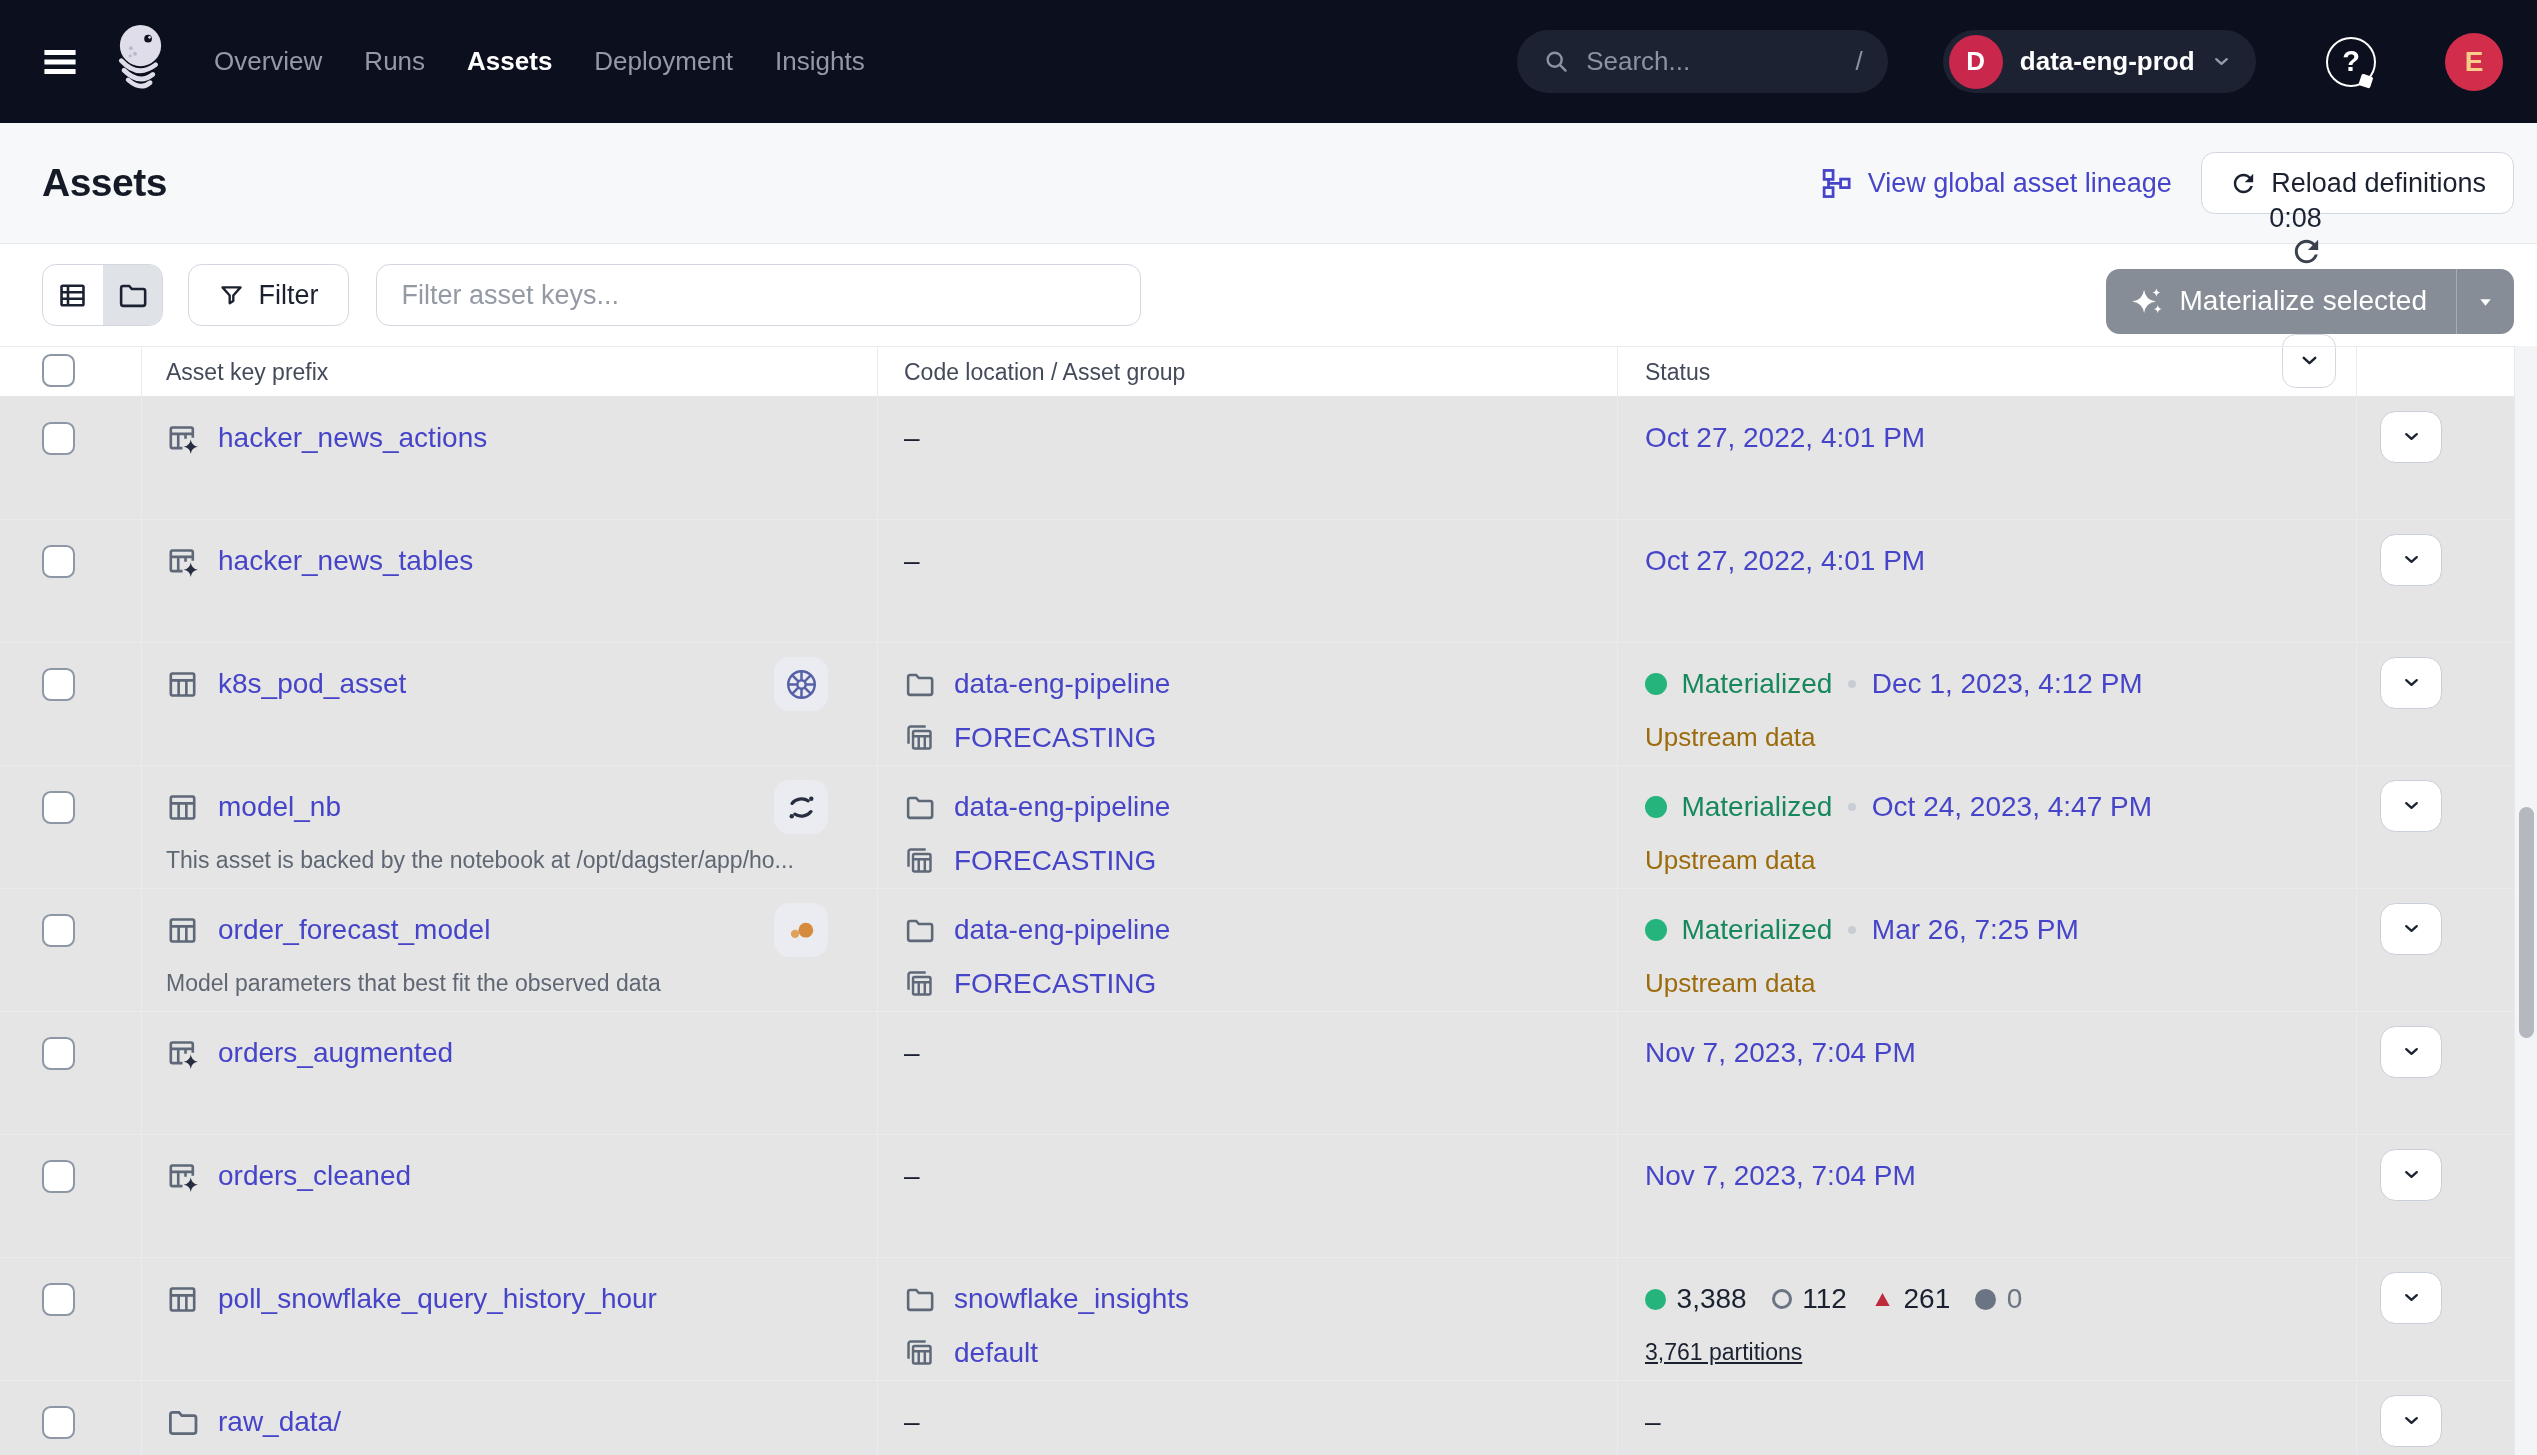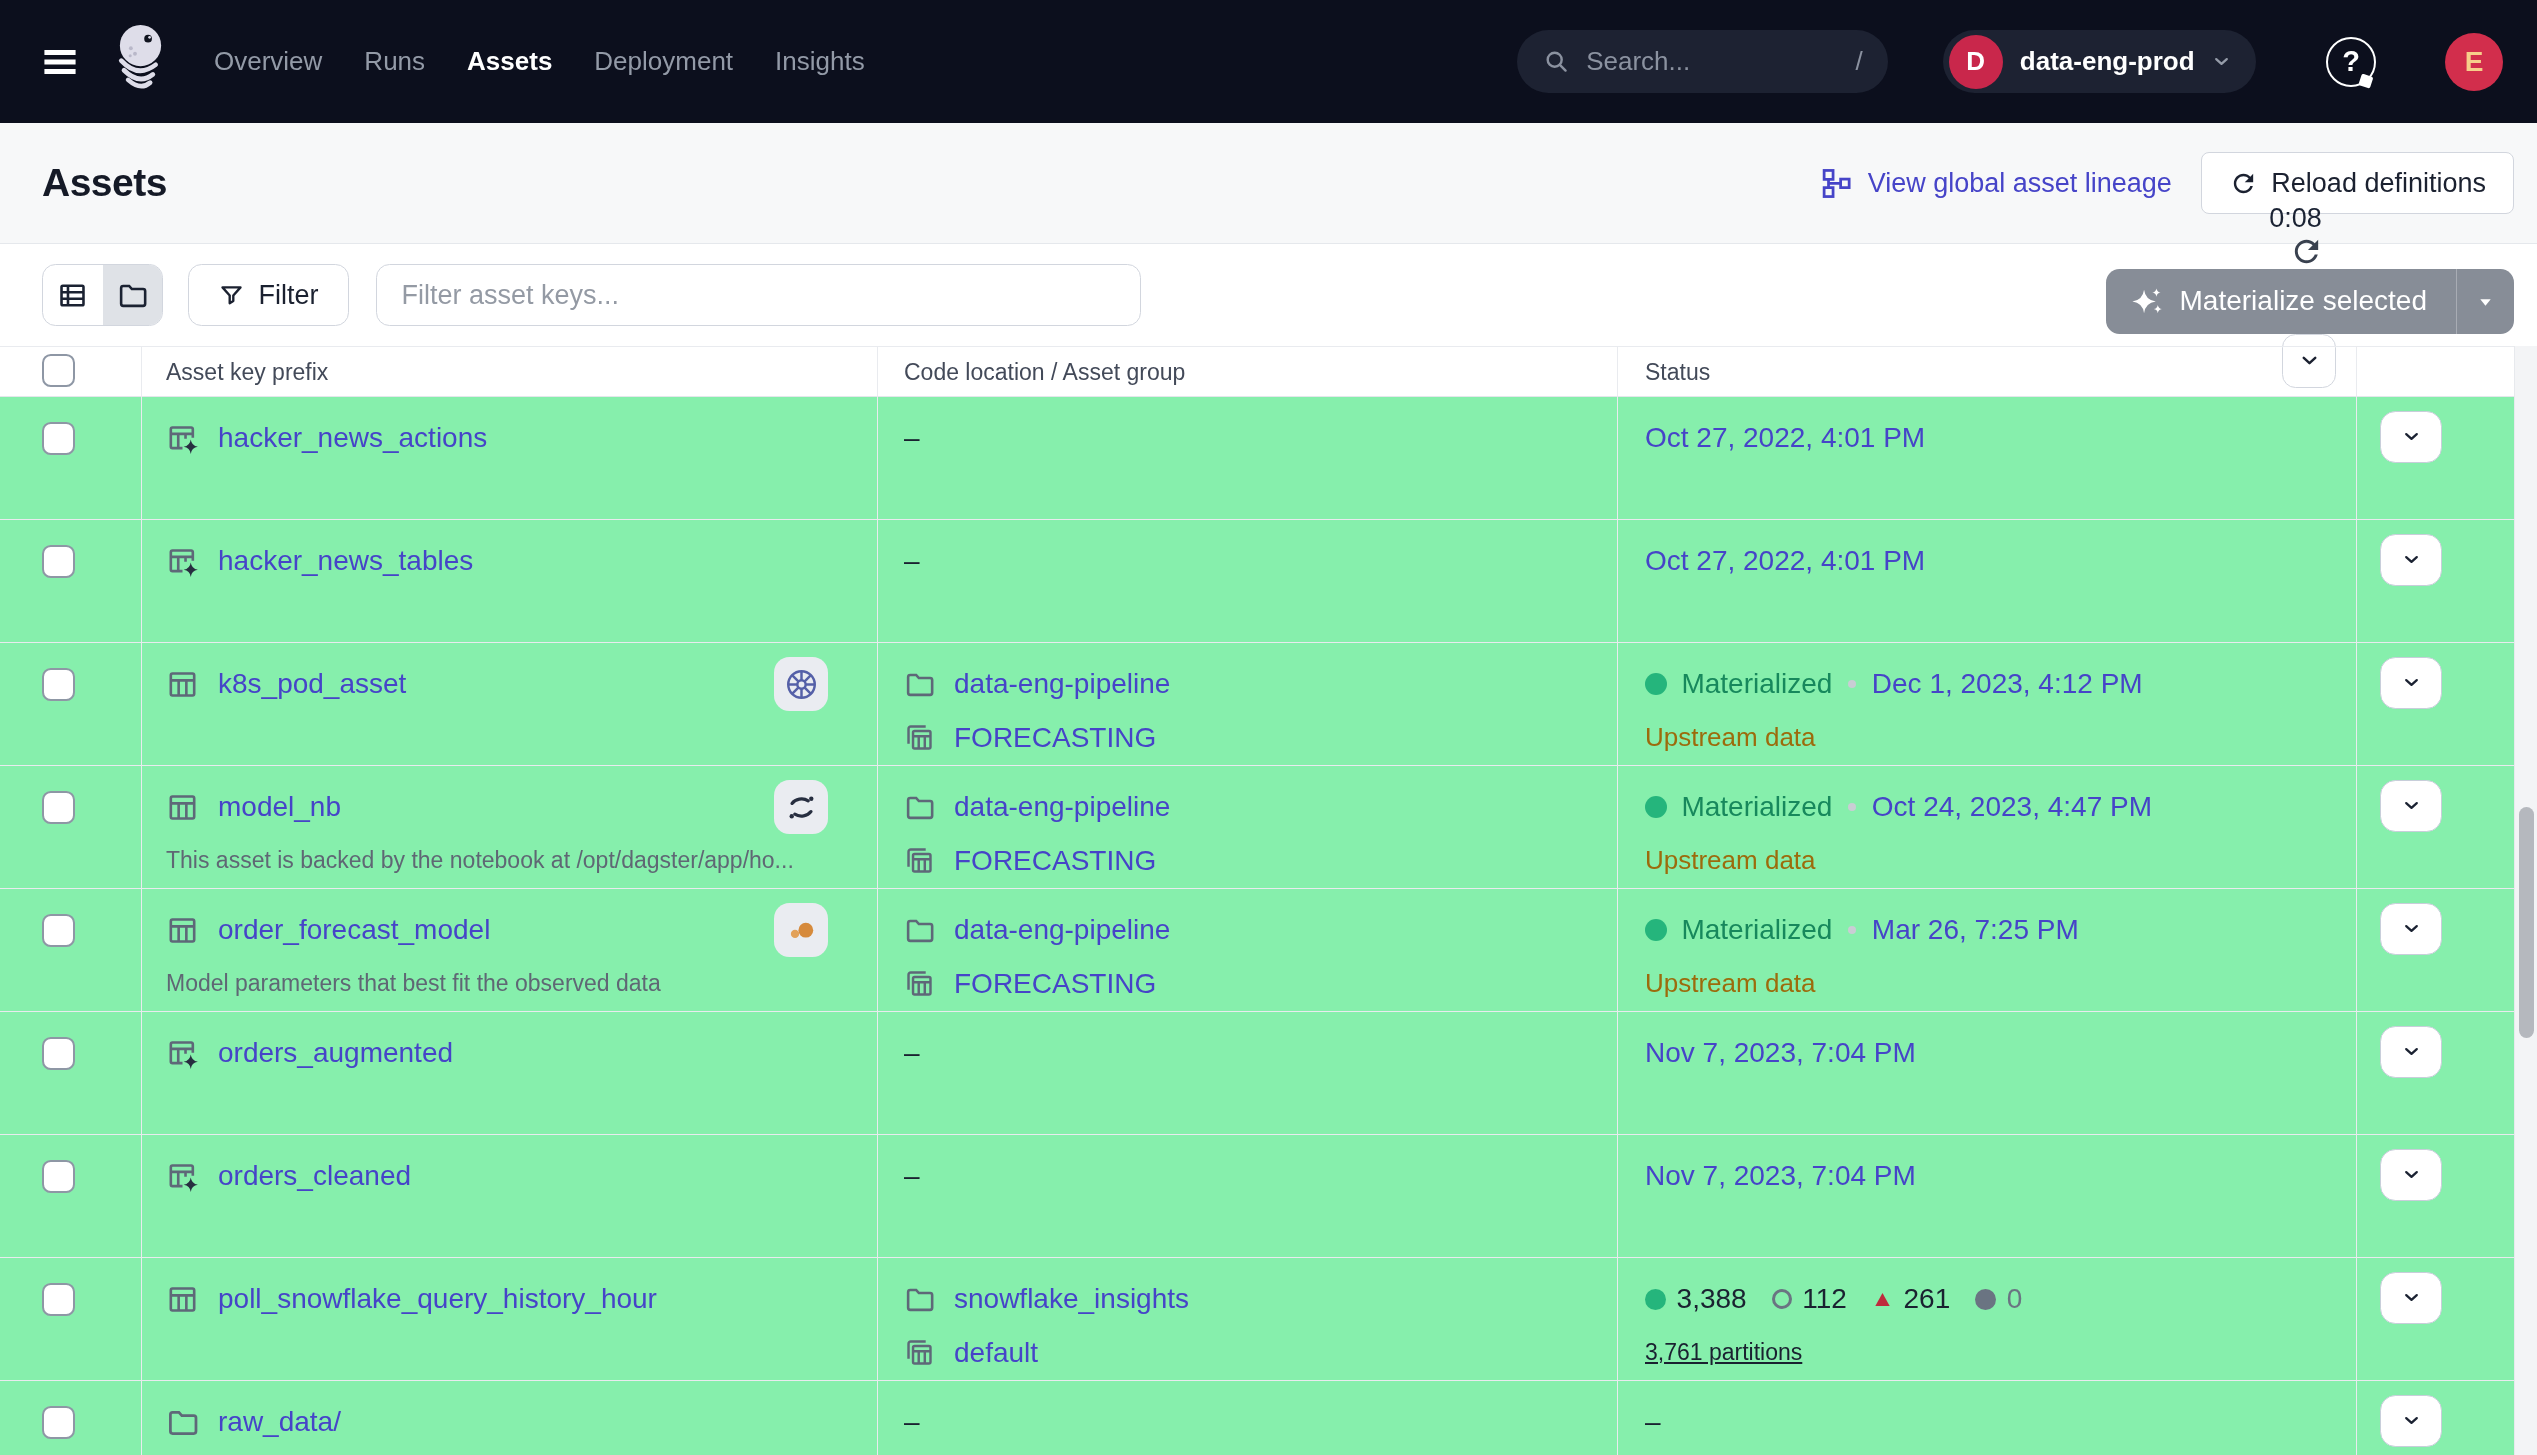--- a/index.html
+++ b/index.html
@@ -40,21 +40,21 @@
   
   .pageheader { position:absolute; left:0; top:123px; width:2538px; height:121px;
     background:#F7F8F9; border-bottom:1.9px solid #E5E8EC; display:flex; align-items:center; }
   .pagetitle { margin-left:42px; font-size:39px; font-weight:700; color:#151A27; letter-spacing:-0.5px; }
   .ph-right { margin-left:auto; margin-right:24px; display:flex; align-items:center; gap:29px; }
   .lineagelink { display:flex; align-items:center; gap:14.4px; color:var(--accent);
     font-size:27px; cursor:pointer; }
   .btn { display:flex; align-items:center; justify-content:center; gap:13.5px; background:#fff;
     border:1.9px solid #D2D6DE; border-radius:13.5px; height:62px; font-size:27px; color:#1B2130;
     cursor:pointer; font-family:inherit; }
-  .reloadbtn { padding:0 27px;border-radius:8px; }
+  .reloadbtn { padding:0 27px; }
 
   
   .toolbar { position:absolute; left:0; top:244px; width:2538px; height:102px; background:#fff;
     display:flex; align-items:center; }
   .segmented { margin-left:42px; width:121px; height:62px; border:1.9px solid #D2D6DE;
     border-radius:13.5px; display:flex; overflow:hidden; background:#fff; }
   .seg { flex:1; display:flex; align-items:center; justify-content:center; color:#1B2232; cursor:pointer; }
   .seg.active { background:#DFE2E7; }
   .filterbtn { margin-left:25px; padding:0 29px; }
   .filterinput { margin-left:27px; width:765px; height:62px; border:1.9px solid #D2D6DE;
@@ -68,21 +68,21 @@
     display:flex; align-items:stretch; overflow:hidden; cursor:pointer; }
   .matmain { display:flex; align-items:center; gap:15.4px; padding:0 29px 0 25px;
     color:#fff; font-size:28px; font-weight:500; }
   .matcaret { width:58px; display:flex; align-items:center; justify-content:center;
     border-left:1.9px solid rgba(255,255,255,0.28); color:#fff; }
   .tbchev { margin-left:27px; width:54px; height:54px; padding:0; }
 
   
   .tablewrap { position:absolute; left:0; top:346px; width:2514px; border-top:1.9px solid #E9EBEF; }
   .thead { display:flex; height:50px; border-bottom:1.9px solid #E4E7EB; align-items:center; }
-  .trow { display:flex; height:123px; border-bottom:1.9px solid #E9EBEF; background:#86efac; }
+  .trow { display:flex; height:123px; border-bottom:1.9px solid #E9EBEF; background:#e5e5e5; }
   .cell { position:relative; height:100%; }
   .c-check  { width:142px; border-right:1.9px solid #E9EBEF; }
   .c-asset  { width:736px; border-right:1.9px solid #E9EBEF; }
   .c-code   { width:740px; border-right:1.9px solid #E9EBEF; }
   .c-status { width:739px; border-right:1.9px solid #E9EBEF; }
   .c-action { flex:1; }
   .thead .cell { height:50px; }
   .hlabel { position:absolute; top:50%; transform:translateY(-50%); font-size:23px; color:#434A59; white-space:nowrap; }
   .checkbox { position:absolute; left:42px; width:33px; height:33px; border:2.9px solid #8E97A5;
     border-radius:8.7px; background:#fff; cursor:pointer; }

